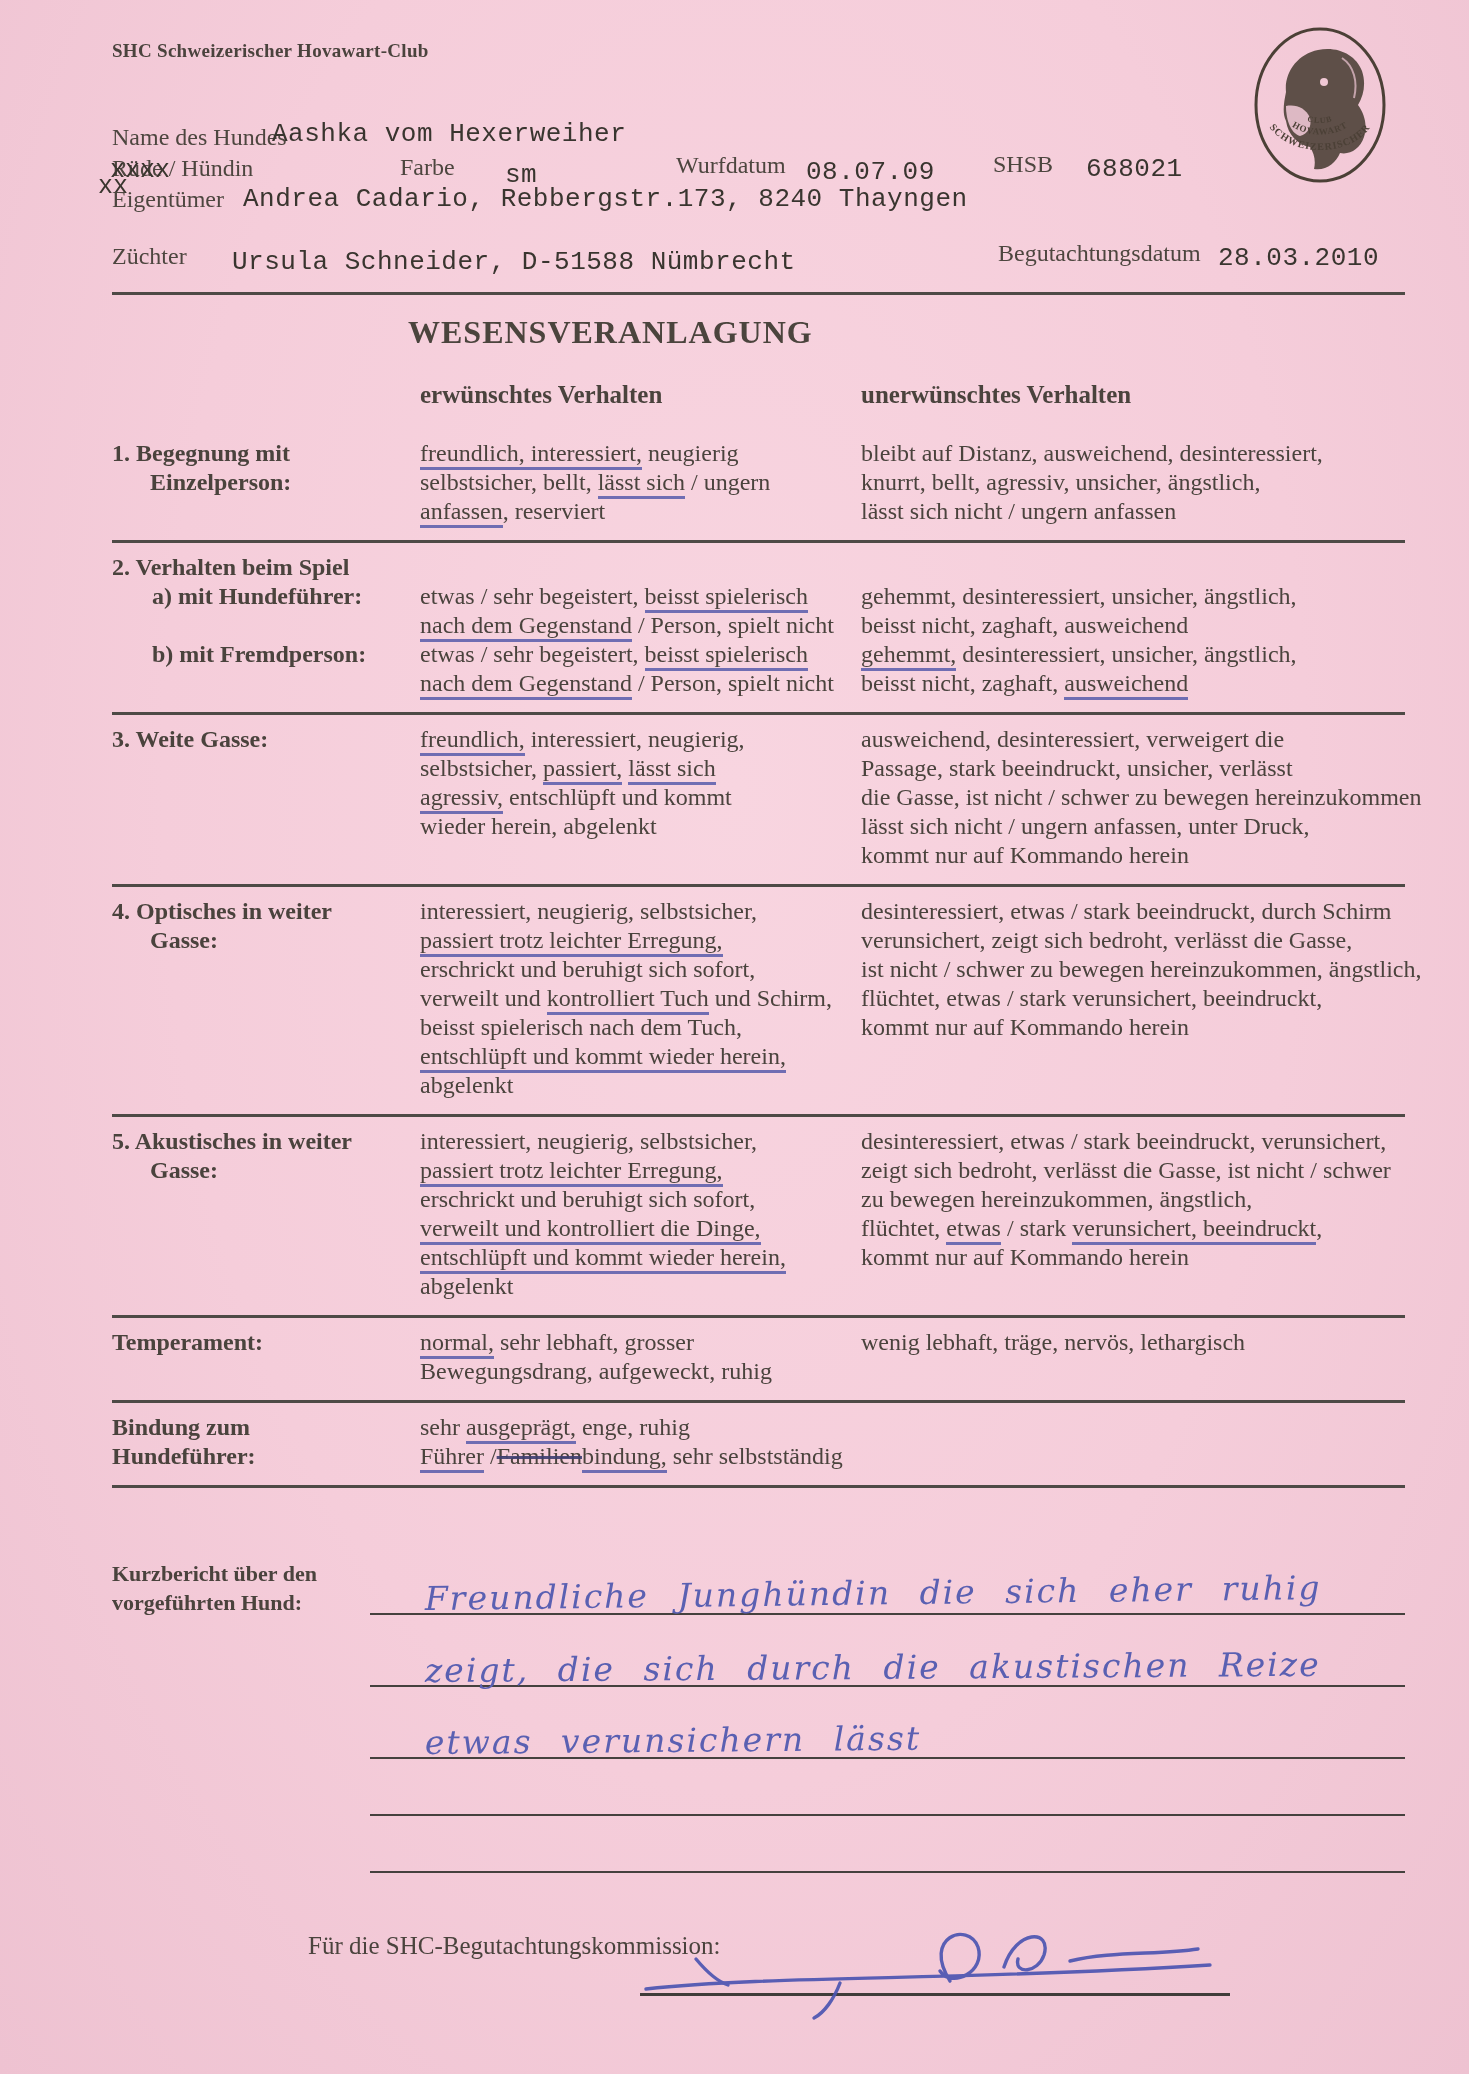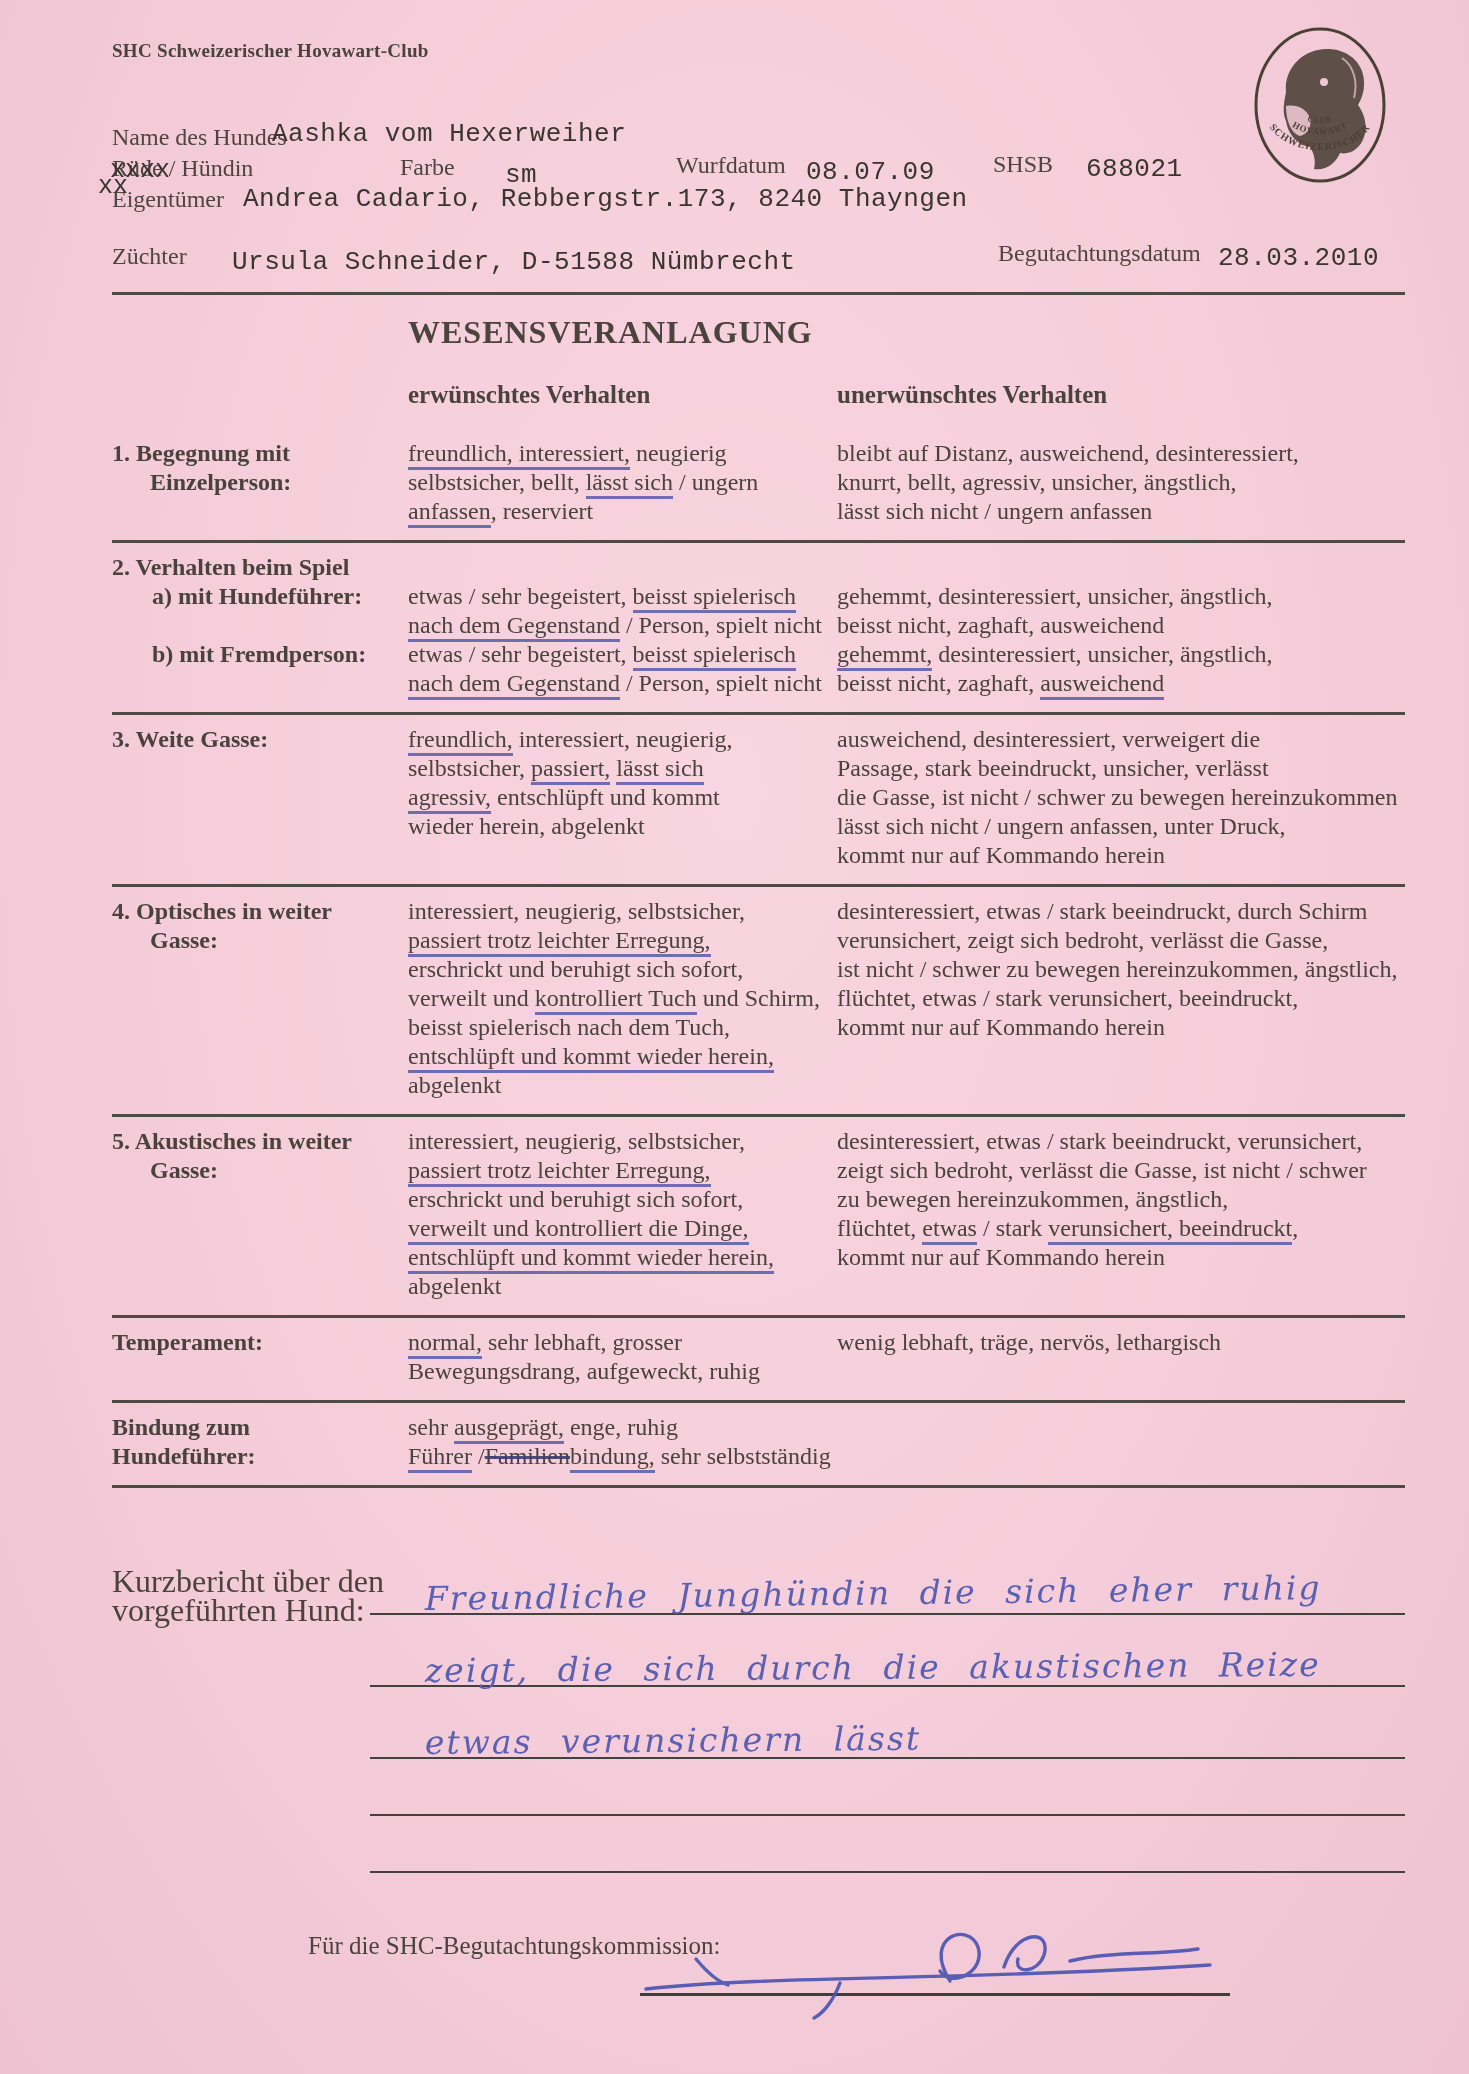--- a/index.html
+++ b/index.html
@@ -12,35 +12,35 @@
   .doctitle{left:575px;top:41px;font-size:27px;font-weight:bold;letter-spacing:.8px;}
   .lbl{font-size:24px;color:#4d463f;}
   .mono{font-family:"Liberation Mono","DejaVu Sans Mono",monospace;font-size:26px;color:#39352f;letter-spacing:.5px;}
   .overwrap{position:relative;display:inline-block;}
   .xover{position:absolute;left:-2px;top:1px;font-family:"Liberation Mono",monospace;font-size:25px;color:#3a362f;letter-spacing:0;}
   .xunder{position:absolute;left:-14px;top:17px;font-family:"Liberation Mono",monospace;font-size:25px;color:#3a362f;}
   .hrule{border-top:3px solid #4e4a46;height:0;}
   
   .maintitle{left:408px;top:314px;font-size:32px;font-weight:bold;letter-spacing:1px;color:#4b443d;}
   .sections{position:absolute;left:112px;top:380px;width:1293px;font-size:24px;line-height:29px;}
-  .row{display:grid;grid-template-columns:296px 429px 568px;border-bottom:3px solid #4e4a46;padding:10px 0 14px;}
+  .row{display:grid;grid-template-columns:296px 429px 568px;border-bottom:3px solid #4e4a46;padding:10px 0 14px;gap:12px;}
   .row.nohr{border-bottom:none;padding:0 0 20px;}
   .cell{min-width:0;}
   .colhead{font-weight:bold;font-size:25px;}
   .hang{font-weight:bold;padding-left:38px;text-indent:-38px;white-space:pre-line;padding-right:14px;}
   .plain-label{font-weight:bold;white-space:pre-line;}
   .sub-label{font-weight:bold;padding-left:40px;}
   .gap{margin-top:29px;}
   .pad1{padding-top:29px;}
   .rich{white-space:pre;}
   .pen{border-bottom:3px solid rgba(77,84,168,.8);padding-bottom:1px;}
   .strike{text-decoration:line-through;text-decoration-thickness:2.5px;text-decoration-color:rgba(62,62,112,.9);}
   
   .kurz{position:relative;margin-top:42px;}
-  .k-label{position:absolute;left:0;top:16px;font-weight:normal;font-size:32px;white-space:pre-line;margin-top:8px;}
+  .k-label{position:absolute;left:0;top:16px;font-weight:bold;font-size:22px;white-space:pre-line;}
   .k-lines{margin-left:258px;margin-top:55px;width:1035px;}
   .hwline{height:70px;border-bottom:2.5px solid #45413e;position:relative;}
   .blankline{height:55px;border-bottom:2.5px solid #45413e;}
   .hw{position:absolute;left:55px;bottom:0px;font-family:"DejaVu Serif",serif;font-style:italic;
       font-size:33px;color:#5a60b2;letter-spacing:2px;word-spacing:16px;white-space:nowrap;
       transform-origin:left bottom;}
   
   .commission{position:relative;margin-top:46px;height:110px;}
   .c-text{position:absolute;left:196px;top:12px;font-size:25px;}
   .sigbox{position:absolute;left:528px;top:0;width:590px;height:74px;border-bottom:3px solid #403d3a;}

